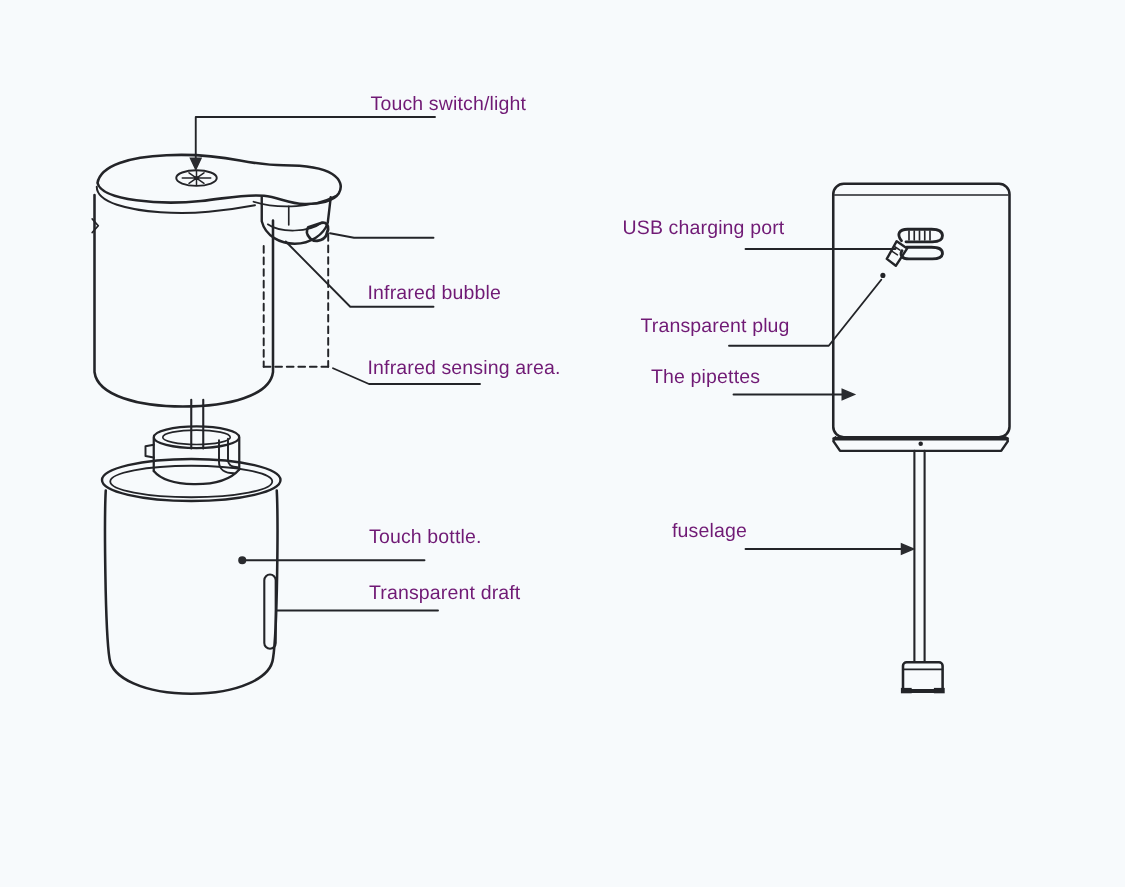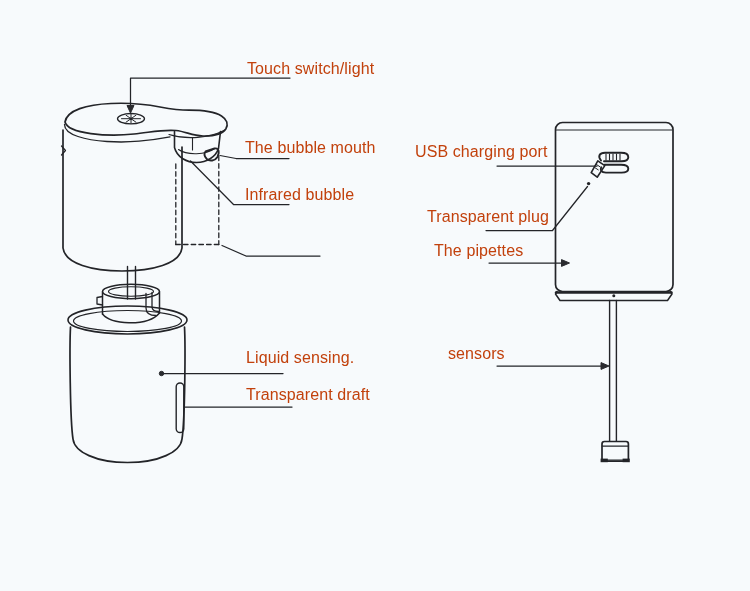--- a/index.html
+++ b/index.html
@@ -6,24 +6,24 @@
   .stage{
     position:relative;
     width:750px;height:591px;
     background:#f7fafc;
     overflow:hidden;
     font-family:"Liberation Sans", sans-serif;
   }
   .stage svg{position:absolute;left:0;top:0;}
   .lbl{
     position:absolute;
-    font-size:16px;
+    font-size:13px;
     line-height:17px;
     letter-spacing:.1px;
-    color:#c2410c;
+    color:#701a75;
     white-space:nowrap;
   }
   .art{stroke:#232428;fill:none;stroke-linecap:round;stroke-linejoin:round;}
 </style>
 </head>
 <body>
 
 <div class="stage">
 
   <svg width="750" height="591" viewBox="0 0 750 591">
@@ -130,21 +130,21 @@
 
       <path class="art" stroke-width="1.25" d="M 489,263 L 563.5,263"></path>
       <polygon points="569.5,263 561.5,259.6 561.5,266.4" fill="#2a2b2f"></polygon>
 
       <path class="art" stroke-width="1.25" d="M 497,366 L 603.5,366"></path>
       <polygon points="609,366 601,362.6 601,369.4" fill="#2a2b2f"></polygon>
     </g>
   </svg>
 
   <div class="lbl" style="left:247px;top:60px">Touch switch/light</div>
-  <div class="lbl" style="left:245px;top:139px">The bubble mouth</div>
   <div class="lbl" style="left:245px;top:186px">Infrared bubble</div>
-  <div class="lbl" style="left:246px;top:349px">Liquid sensing.</div>
+  <div class="lbl" style="left:245px;top:236px">Infrared sensing area.</div>
+  <div class="lbl" style="left:246px;top:349px">Touch bottle.</div>
   <div class="lbl" style="left:246px;top:386px">Transparent draft</div>
   <div class="lbl" style="left:415px;top:143px">USB charging port</div>
   <div class="lbl" style="left:427px;top:208px">Transparent plug</div>
   <div class="lbl" style="left:434px;top:242px">The pipettes</div>
-  <div class="lbl" style="left:448px;top:345px">sensors</div>
+  <div class="lbl" style="left:448px;top:345px">fuselage</div>
 </div>
 
 </body></html>

